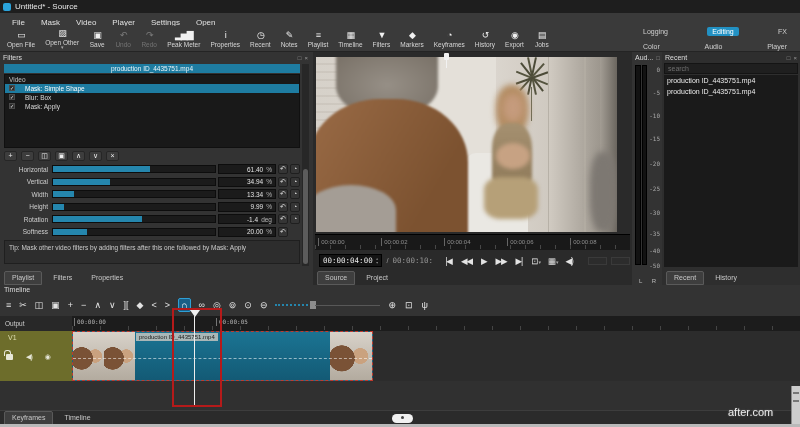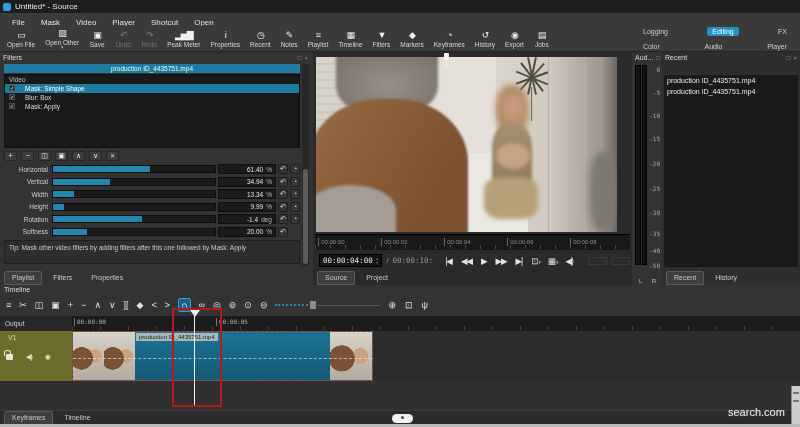--- a/index.html
+++ b/index.html
@@ -133,21 +133,21 @@
   <span class="appicon"></span>
   <span>Untitled* - Source</span>
 </div>
 
 <div id="menubar">
 
 <span class="mitem">File</span>
     <span class="mitem">Mask</span>
     <span class="mitem">Video</span>
     <span class="mitem">Player</span>
-    <span class="mitem">Shotcut</span>
+    <span class="mitem">Settings</span>
     <span class="mitem">Open</span>
   </div>
 
 <div id="toolbar">
 
     <div class="tbtn">
       <span class="ticon">▭</span>
       <span class="tlabel">Open File</span>
 
     </div>
@@ -494,20 +494,21 @@
   <div id="lr">L R</div>
 </div>
 
 <div id="recent-panel">
   <div class="phead">
     <span>Recent</span>
     <span class="sp"></span>
     <span class="cicon">□</span>
     <span class="cicon">×</span>
   </div>
+  <input id="rsearch" placeholder="search" style="">
   <div id="rlist">
 
   <div class="ritem">production ID_4435751.mp4</div>
       <div class="ritem">production ID_4435751.mp4</div>
     </div>
   <div class="tabbar">
 
   <span class="tab active">Recent</span>
       <span class="tab">History</span>
     </div>
@@ -583,17 +584,17 @@
   <div class="tabbar">
 
   <span class="tab active">Keyframes</span>
       <span class="tab">Timeline</span>
     </div>
 </div>
 <div id="scroll-pill">
     <span class="dot"></span>
   </div>
 <div id="bottom-strip"></div>
-<div id="watermark">search.com</div>
+<div id="watermark">after.com</div>
 <div id="edge-widget">
     <i></i>
     <i></i>
   </div>
 
 </body></html>

